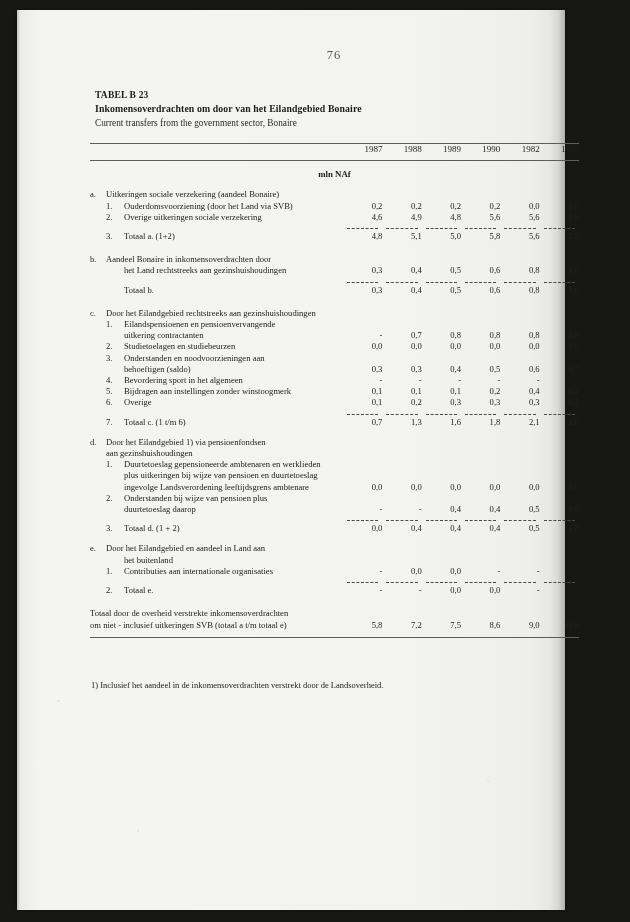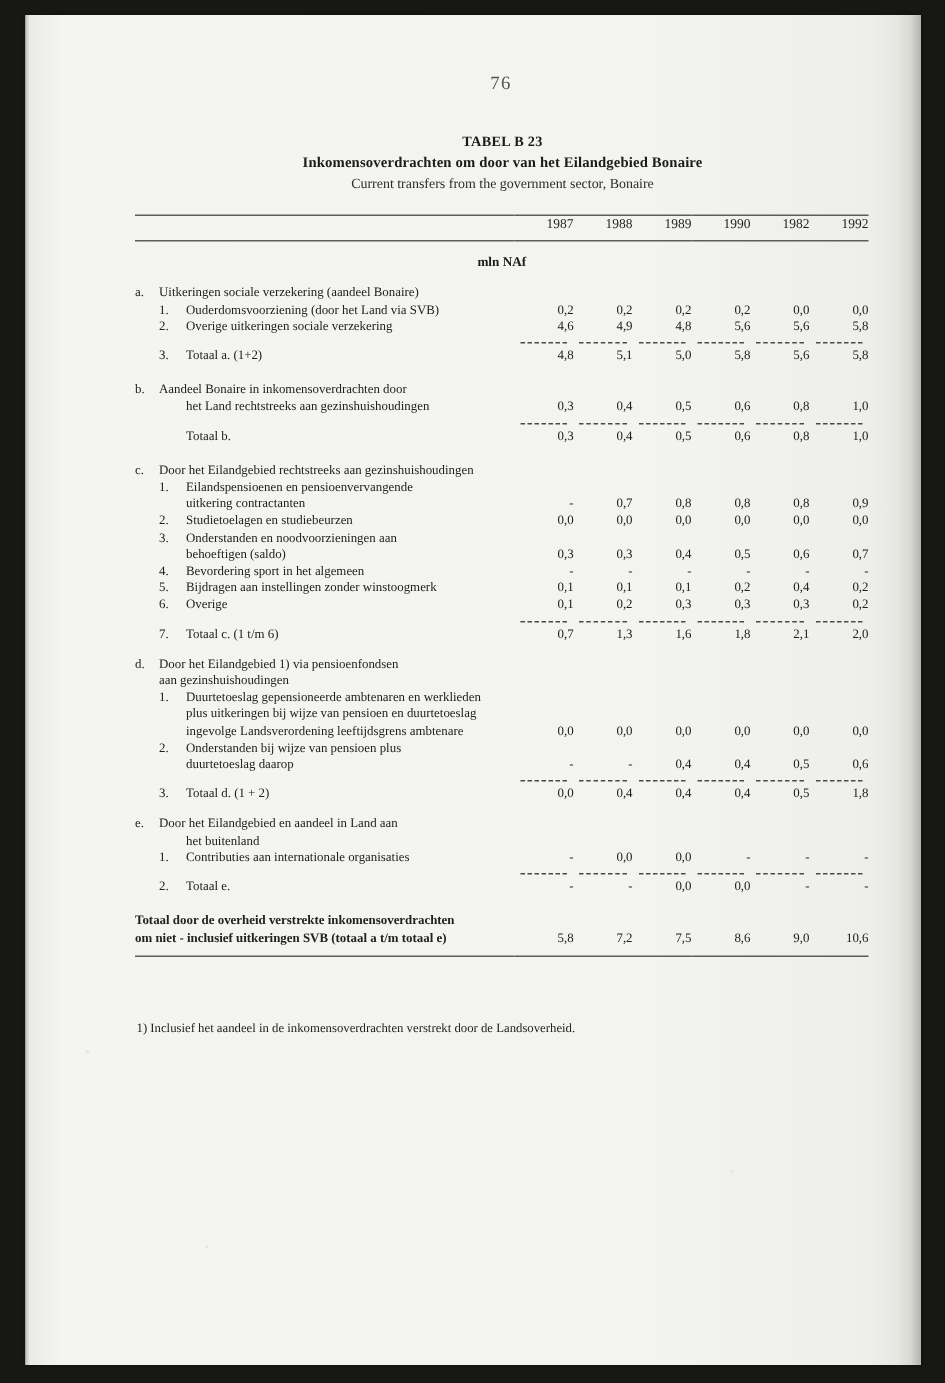--- a/index.html
+++ b/index.html
@@ -20,21 +20,21 @@
     position: absolute;
     inset: 0;
     background: #171715;
   }
 
   
   .page {
     position: absolute;
     left: 17px;
     top: 10px;
-    width: 597px;
+    width: 548px;
     height: 900px;
     background: #f2f2ef;
     background-image:
       linear-gradient(90deg, #e9e9e5 0%, #f4f4f1 4%, #f3f3f0 70%, #eeeeea 94%, #e2e2dd 100%);
     box-shadow: 0 0 3px rgba(0,0,0,0.35);
   }
   
   .page-curl {
     position: absolute;
     right: 0;
@@ -71,21 +71,20 @@
     color: #55554f;
     letter-spacing: 1px;
   }
 
   
   .title-block {
     position: absolute;
     left: 16px;
     top: 79px;
     width: 480px;
-    text-align: center;
   }
   .title-line1 {
     font-weight: bold;
     font-size: 9.5px;
     color: #1b1b18;
     letter-spacing: 0.2px;
     line-height: 13px;
   }
   .title-line2 {
     font-weight: bold;
@@ -187,21 +186,20 @@
     height: 0;
     margin: 3px 2px 2px 2px;
   }
 
   .spacer-sm td { height: 6px; font-size: 0; line-height: 0; }
   .spacer-md td { height: 9px; font-size: 0; line-height: 0; }
   .spacer-lg td { height: 12px; font-size: 0; line-height: 0; }
 
   td.totalspan {
     padding-right: 4px;
-    font-weight: bold;
   }
 
   
   .footnote {
     position: absolute;
     left: 12px;
     top: 669px;
     width: 480px;
     font-size: 8.5px;
     color: #23231f;

